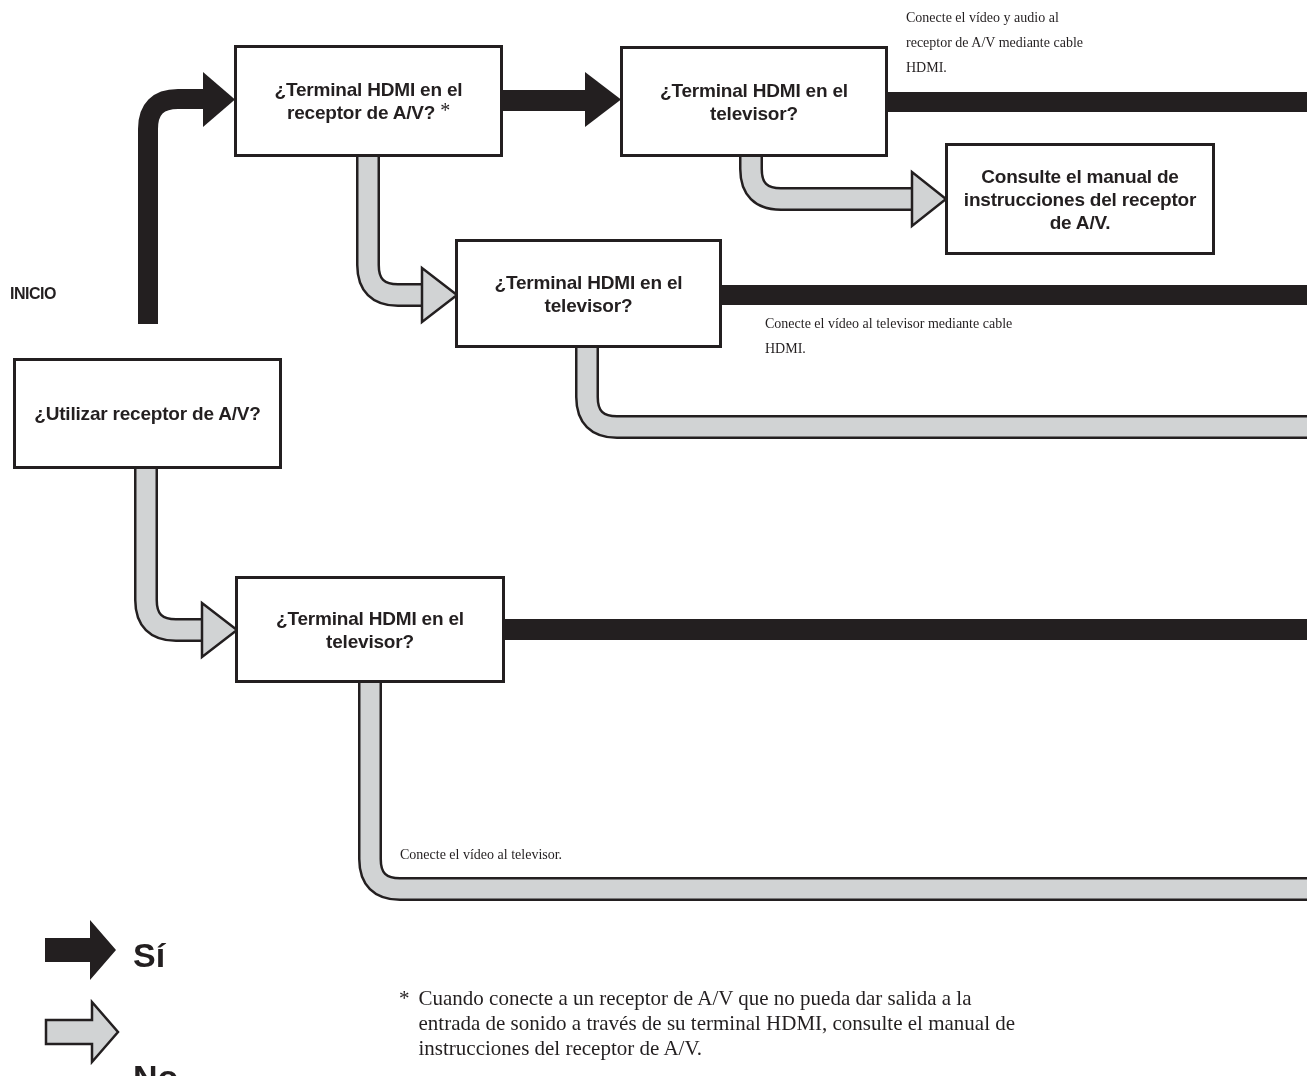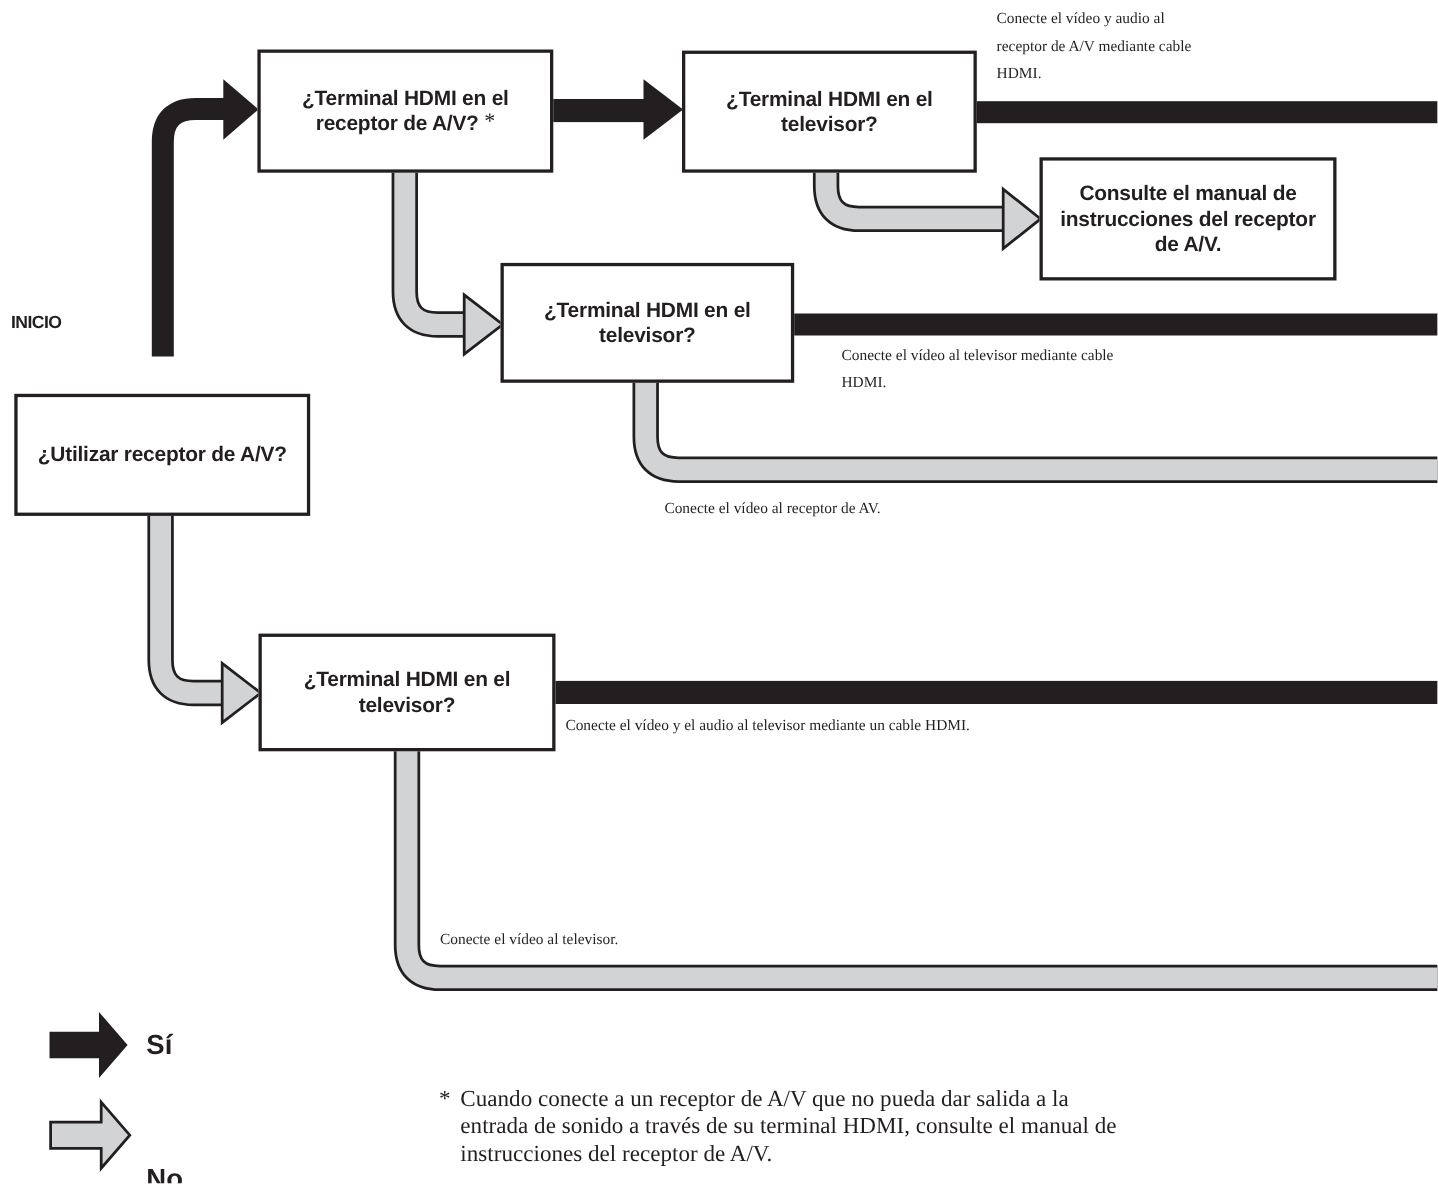--- a/index.html
+++ b/index.html
@@ -19,21 +19,21 @@
   }
   .marker {
     font-family:"Liberation Serif", serif; font-weight:normal; font-size:20px;
     margin-left:5px; position:relative; top:-2px;
   }
   .start-label { position:absolute; font-weight:bold; font-size:16px; letter-spacing:-0.5px; }
   .note {
     position:absolute; font-family:"Liberation Serif", serif; font-size:14px;
     line-height:25px; white-space:pre-line;
   }
-  .legend-label { position:absolute; font-weight:bold; font-size:25px; }
+  .legend-label { position:absolute; font-weight:bold; font-size:34px; }
   .footnote {
     position:absolute; display:flex; gap:9px;
     font-family:"Liberation Serif", serif; font-size:21px; line-height:25px;
   }
   .fn-text { white-space:pre-line; }
 </style>
 </head>
 <body>
 
 <div class="stage">
@@ -120,23 +120,21 @@
 televisor?</div>
   </div>
 
   <div class="note" style="left:906px; top:5px;">Conecte el vídeo y audio al
 receptor de A/V mediante cable
 HDMI.</div>
 
   <div class="note" style="left:729px; top:311px;margin-left:36px;">Conecte el vídeo al televisor mediante cable
 HDMI.</div>
 
-  <div class="note" style="left:604px; top:450px;">Conecte el vídeo al receptor de AV.</div>
 
-  <div class="note" style="left:514px; top:648px;">Conecte el vídeo y el audio al televisor mediante un cable HDMI.</div>
 
   <div class="note" style="left:400px; top:842px;">Conecte el vídeo al televisor.</div>
 
   <div class="legend-label" style="left:133px; top:936px;">Sí</div>
   <div class="legend-label" style="left:133px; top:1018px;margin-top:40px;">No</div>
 
   <div class="footnote" style="left:399px; top:986px;">
     <span class="fn-marker">*</span>
     <span class="fn-text">Cuando conecte a un receptor de A/V que no pueda dar salida a la
 entrada de sonido a través de su terminal HDMI, consulte el manual de

